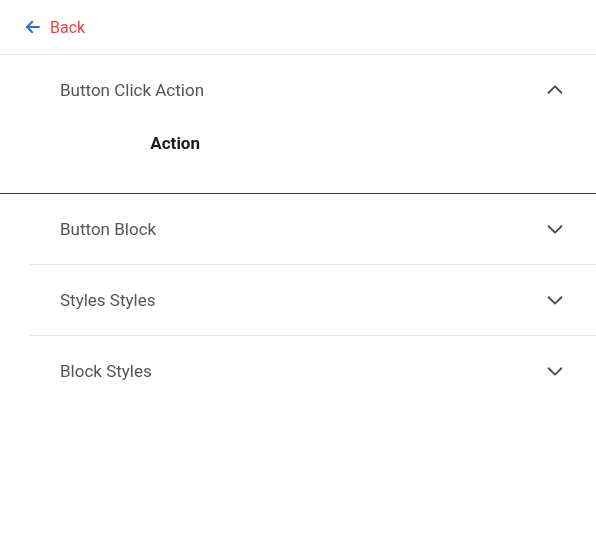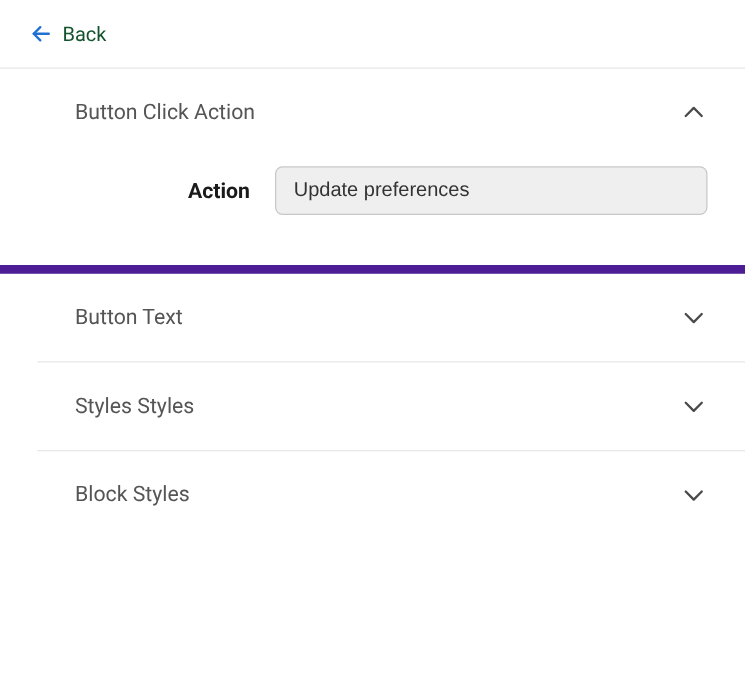--- a/index.html
+++ b/index.html
@@ -15,21 +15,21 @@
       height: 55px;
       display: flex;
       align-items: center;
       padding: 0 24px;
       border-bottom: 1px solid #e8e8e8;
     }
     .back-link {
       display: inline-flex;
       align-items: center;
       gap: 8px;
-      color: #14532d;
+      color: #ef4444;
       font-size: 16px;
       cursor: pointer;
       z-index: 1;
     }
     .page-title {
       position: absolute;
       left: 0; right: 0;
       text-align: center;
       font-size: 20px;
       font-weight: 700;
@@ -44,21 +44,21 @@
       border-bottom: 1px solid #e8e8e8;
       margin-left: 30px;
     }
     .section-title {
       font-size: 17px;
       color: #555;
       font-weight: 400;
     }
     .section-body {
       padding: 8px 30px 40px 30px;
-      border-bottom: 7px solid #4c1d95;
+      border-bottom: 1px solid #4c1d95;
     }
     .field-row {
       display: flex;
       align-items: center;
       gap: 20px;
     }
     .field-label {
       flex: 0 0 170px;
       text-align: right;
       font-size: 17px;
@@ -101,30 +101,27 @@
 <div class="section section-click-action">
   <div class="section-row">
     <span class="section-title">Button Click Action</span>
     <svg width="22" height="22" viewBox="0 0 24 24" fill="none" stroke="#4a4a4a" stroke-width="2" stroke-linecap="round" stroke-linejoin="round">
         <polyline points="5 15 12 8 19 15"></polyline>
       </svg>
   </div>
   <div class="section-body">
     <div class="field-row">
       <div class="field-label">Action</div>
-      <select class="select">
-        <option>Update preferences</option>
-      </select>
     </div>
   </div>
 </div>
 
 <div class="section section-collapsed">
   <div class="section-row">
-    <span class="section-title">Button Text</span>
+    <span class="section-title">Button Block</span>
     <svg width="22" height="22" viewBox="0 0 24 24" fill="none" stroke="#4a4a4a" stroke-width="2" stroke-linecap="round" stroke-linejoin="round">
         <polyline points="5 9 12 16 19 9"></polyline>
       </svg>
   </div>
 </div>
 
 <div class="section section-collapsed">
   <div class="section-row">
     <span class="section-title">Styles Styles</span>
     <svg width="22" height="22" viewBox="0 0 24 24" fill="none" stroke="#4a4a4a" stroke-width="2" stroke-linecap="round" stroke-linejoin="round">

